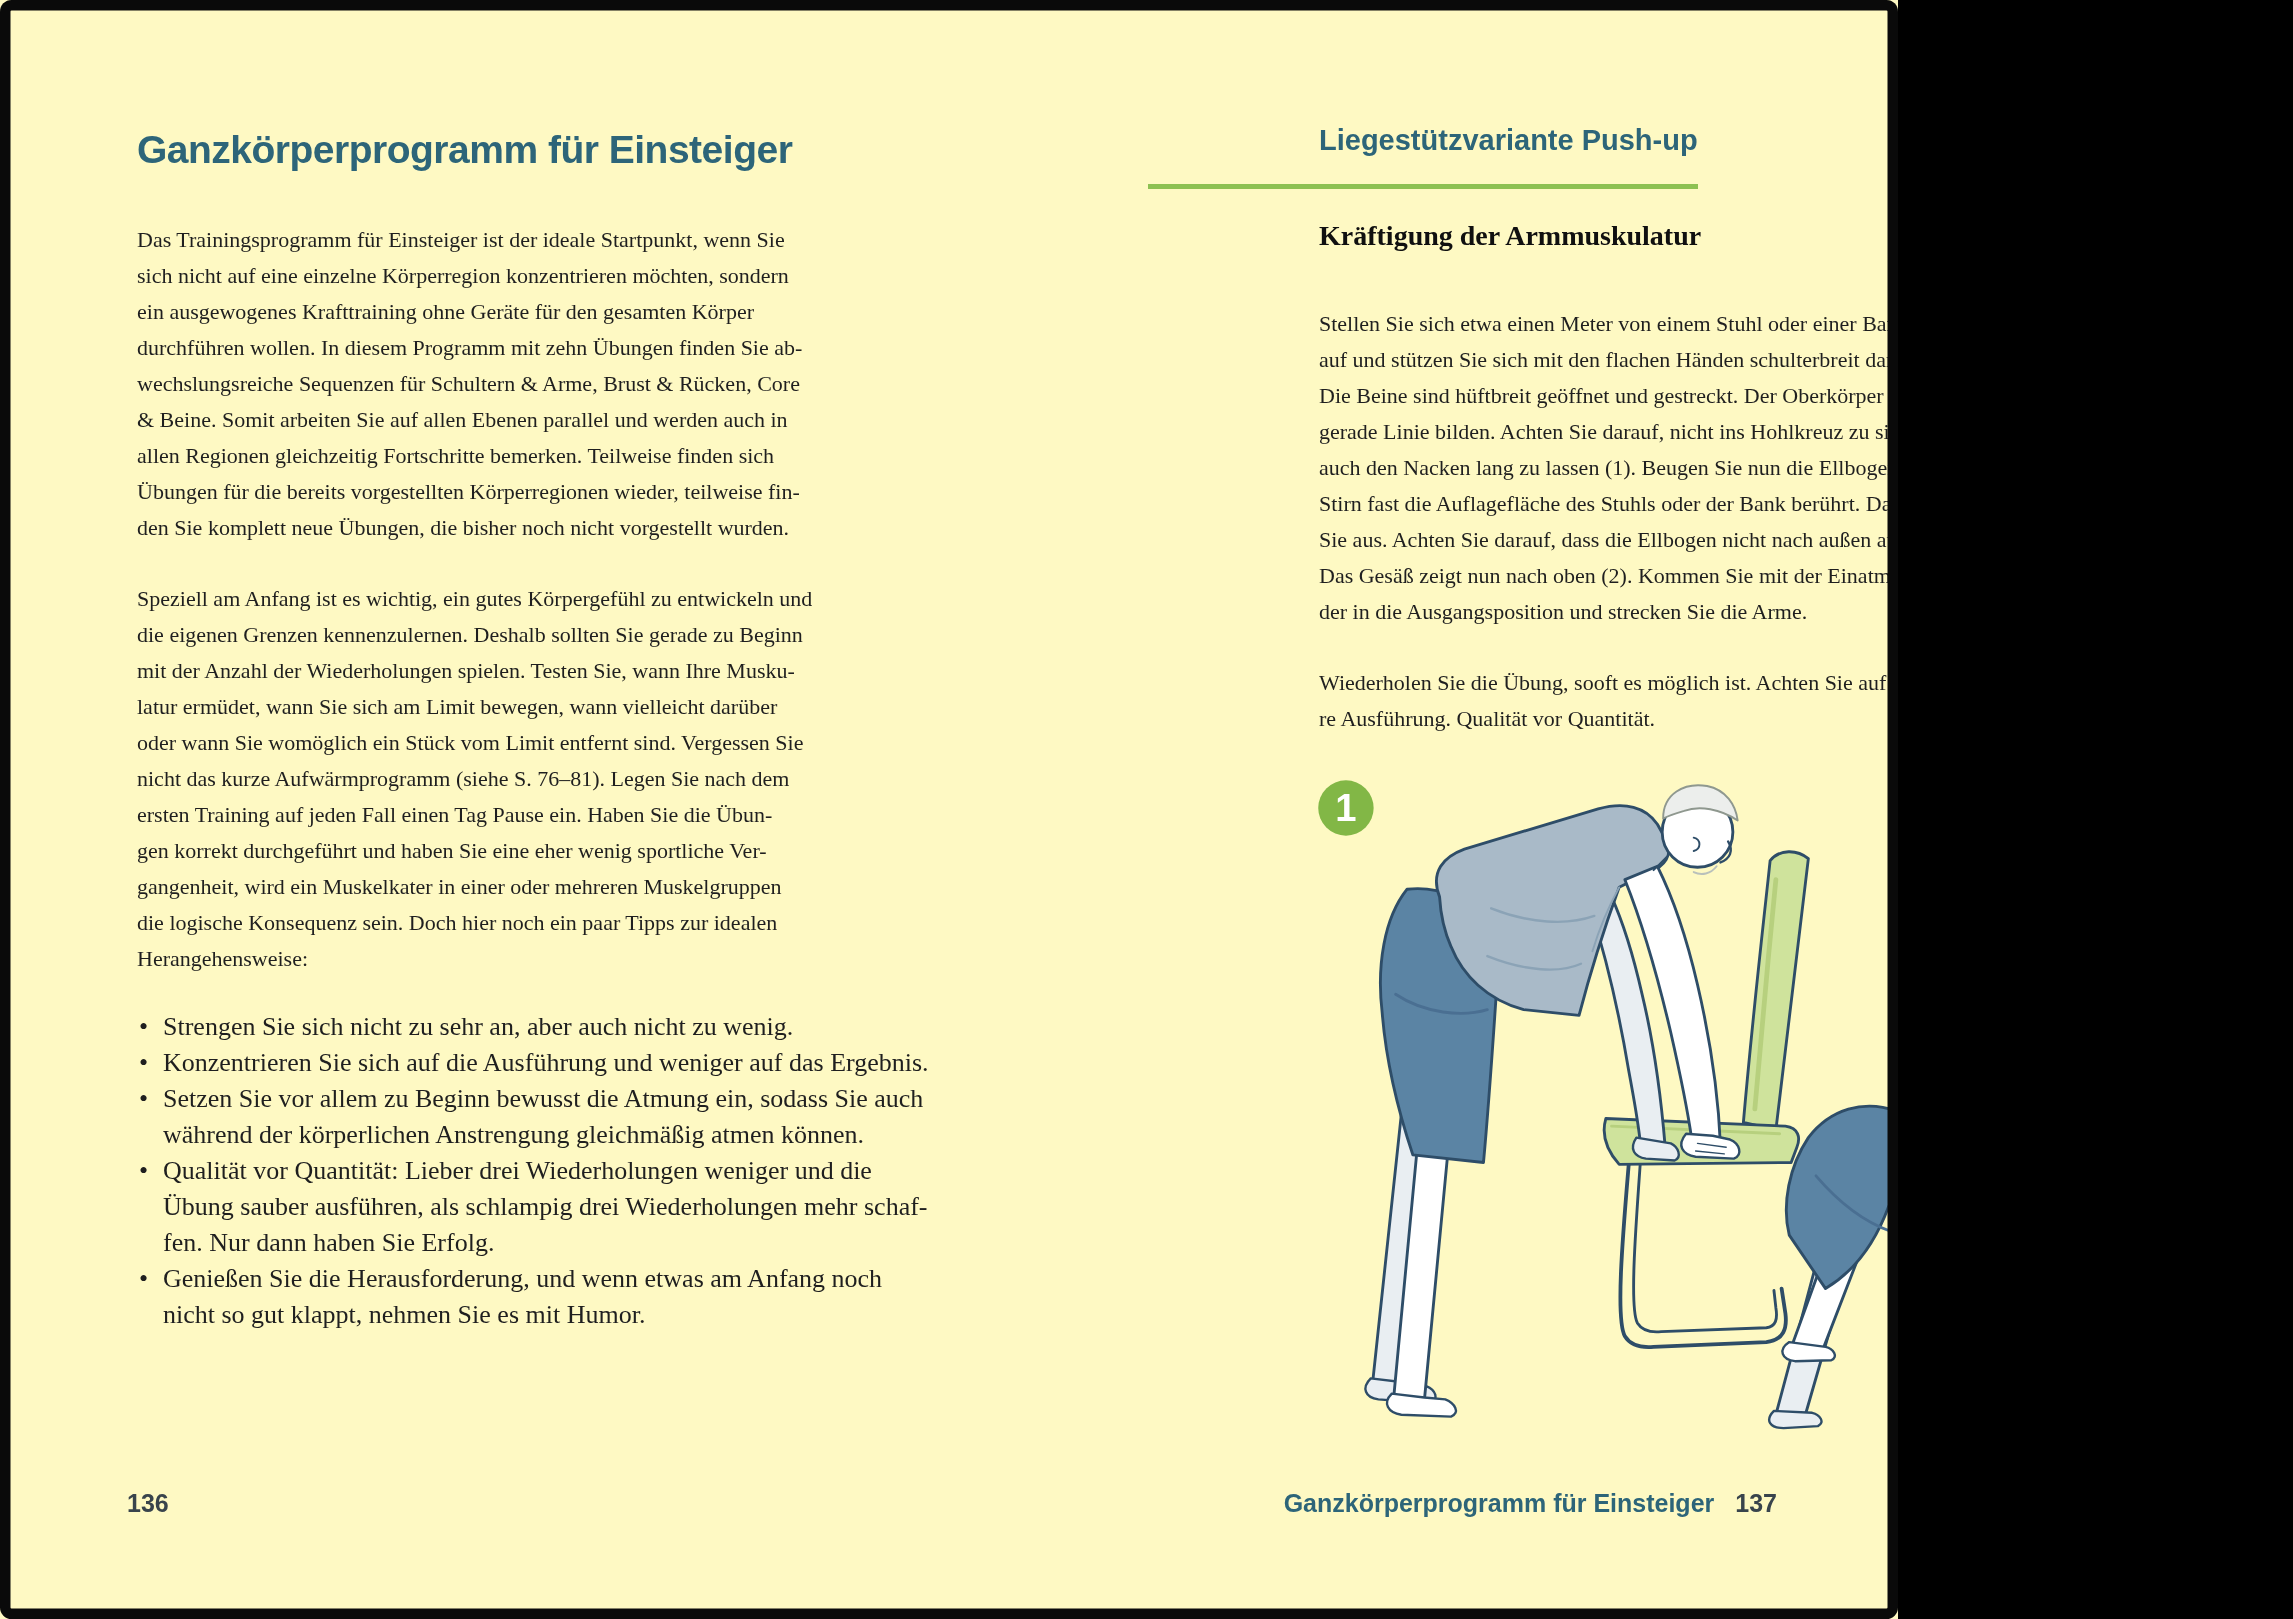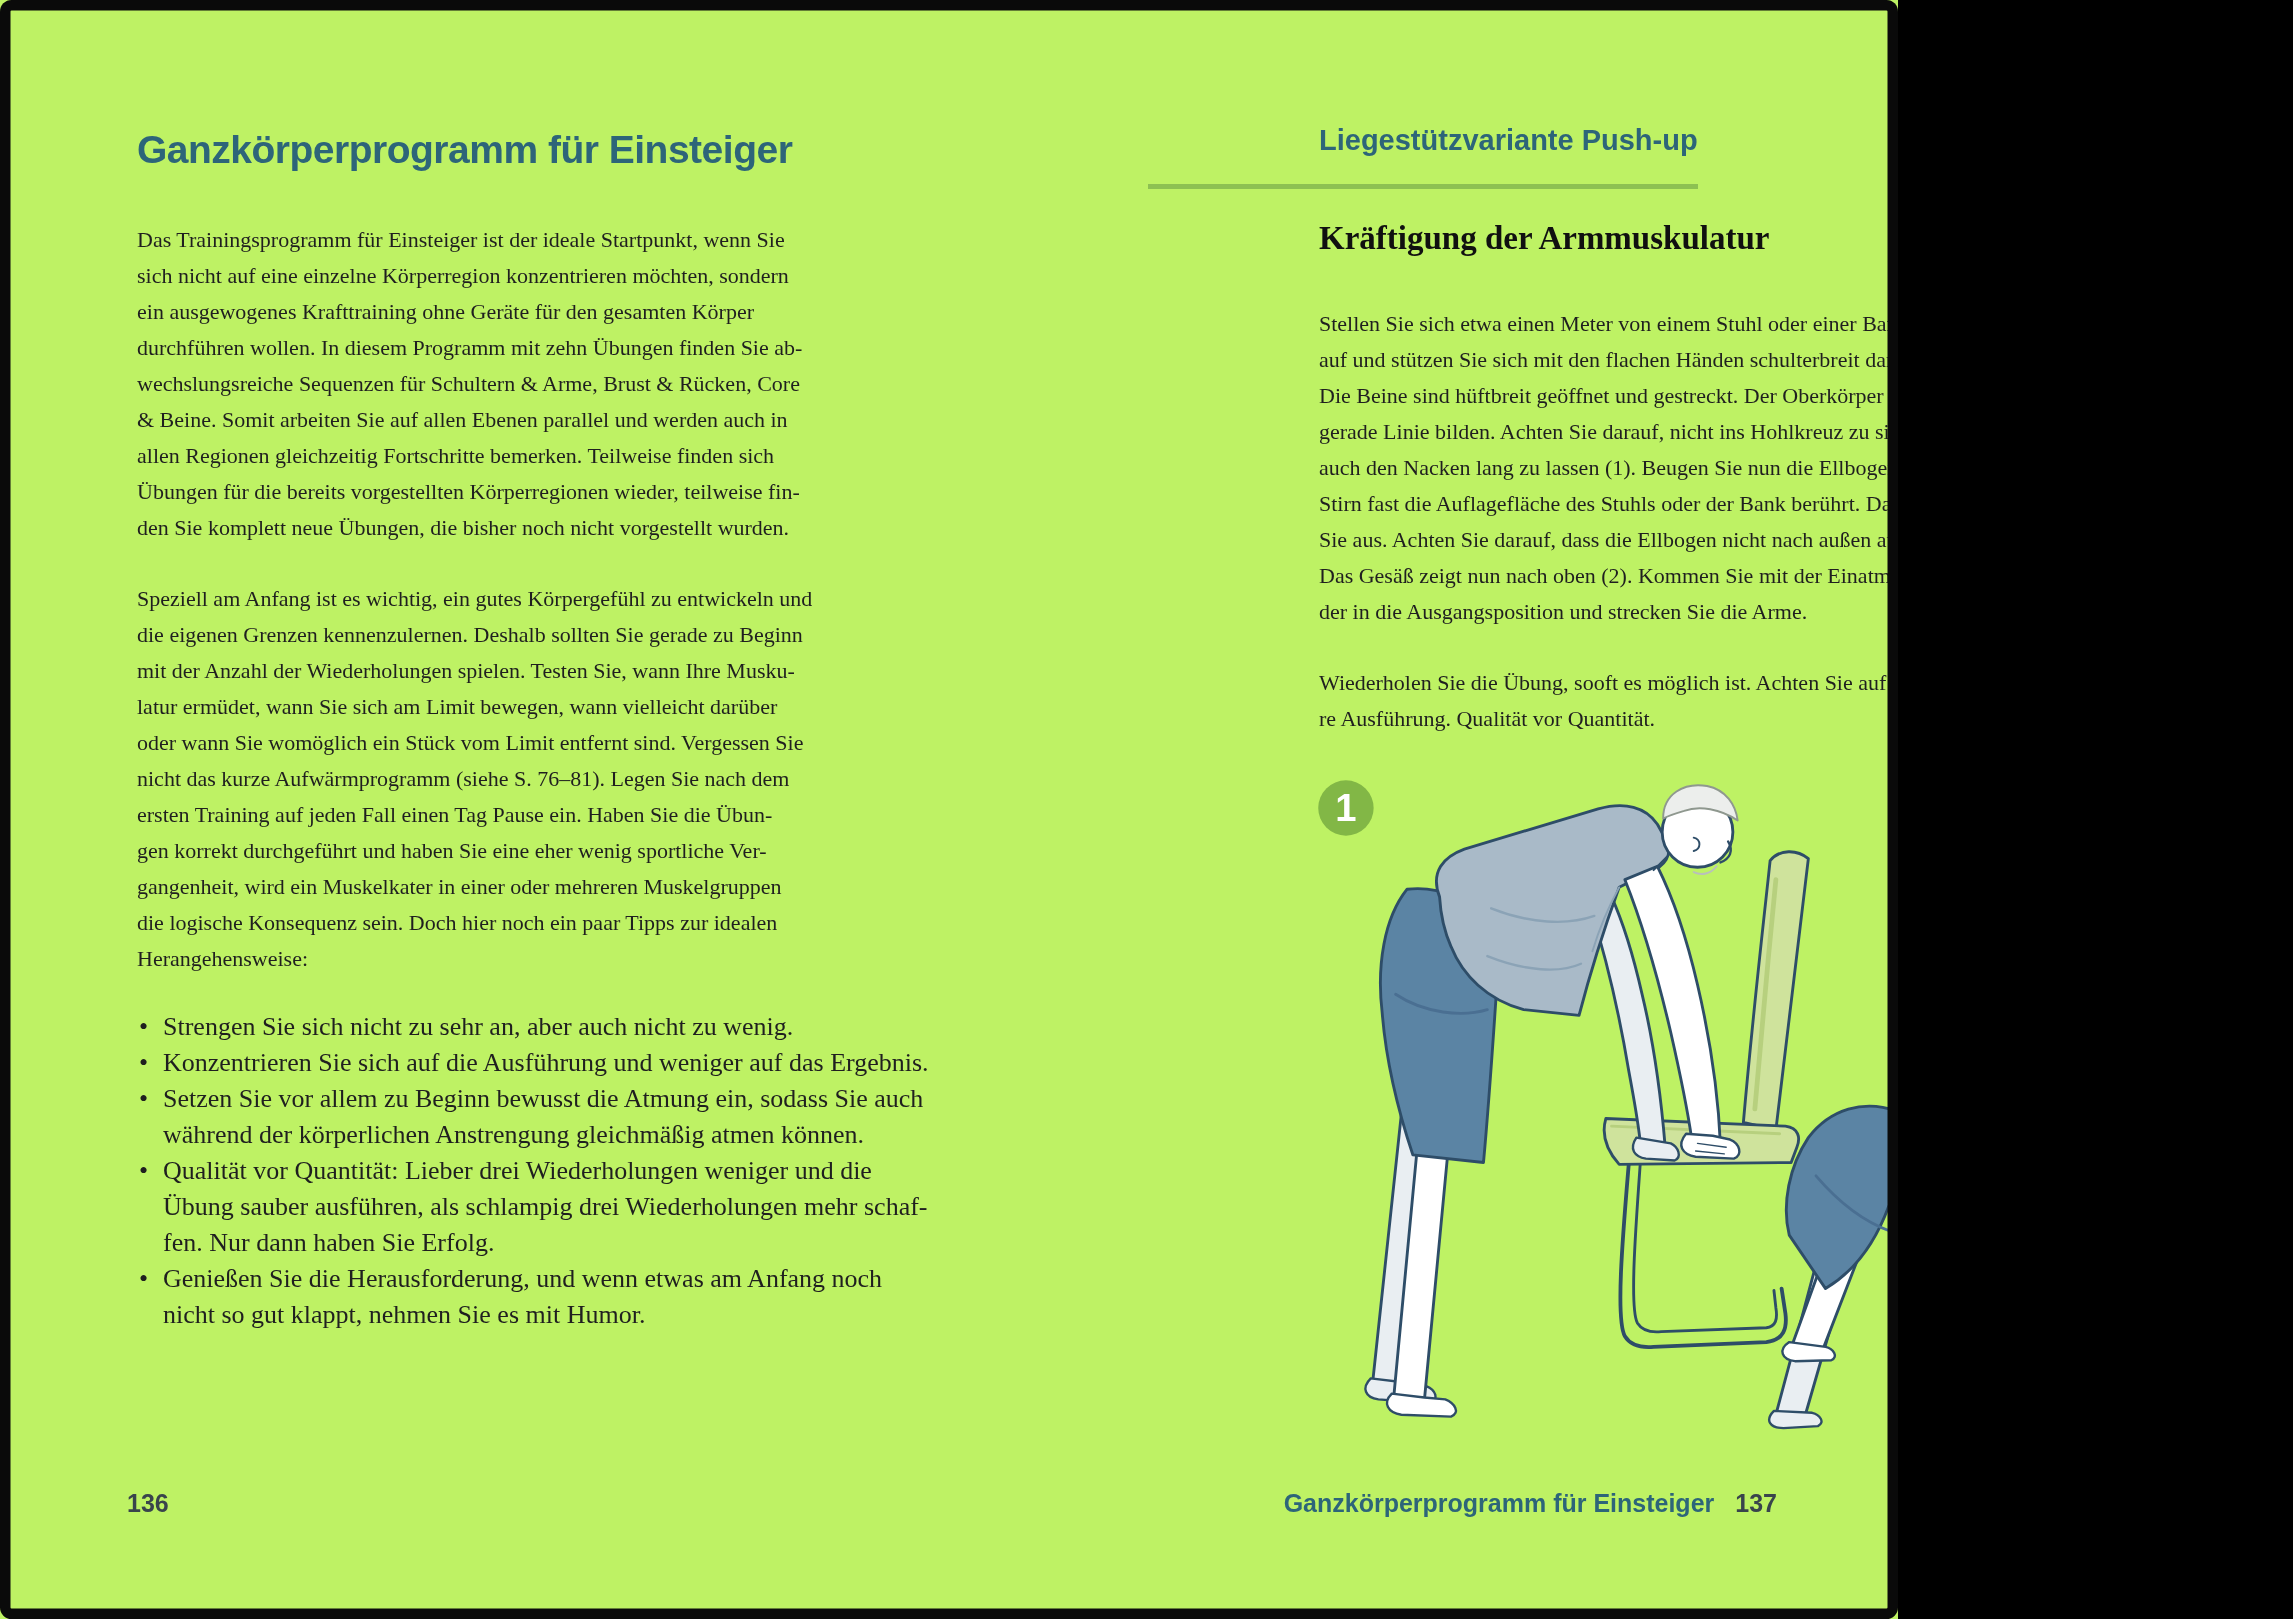--- a/index.html
+++ b/index.html
@@ -1,20 +1,20 @@
 <!DOCTYPE html>
 <html lang="de"><head>
 <meta charset="utf-8">
 <style>
   * { margin:0; padding:0; box-sizing:border-box; }
   html,body { background:#000; }
   .spread {
     position:relative;
     width:1898px; height:1619px;
-    background:#bef264;
+    background:#fef9c3;
     overflow:hidden;
     font-family:"Liberation Serif", serif;
     color:#1f1f1f;
   }
   .frame-overlay {
     position:absolute; inset:0;
     box-shadow: inset 0 0 0 10.5px #0a0a0a;
     border-radius:11.5px;
     pointer-events:none;
     z-index:50;
@@ -65,21 +65,21 @@
     color:#2d6579;
   }
   .section-underline {
     position:absolute; left:1148px; top:184px;
     width:550px; height:4.8px;
     background:#8dc152;
   }
   .exercise-subheading {
     position:absolute; left:1319px; top:220px;
     font-family:"Liberation Serif", serif;
-    font-weight:bold; font-size:33px;
+    font-weight:bold; font-size:28px;
     color:#101010;
   }
   .figure-wrap { position:absolute; left:1295px; top:744px; width:956px; height:707px; }
   .marker-num {
     font-family:"Liberation Sans", sans-serif;
     font-weight:bold; font-size:40px; fill:#ffffff;
   }
 </style>
 </head>
 <body>

